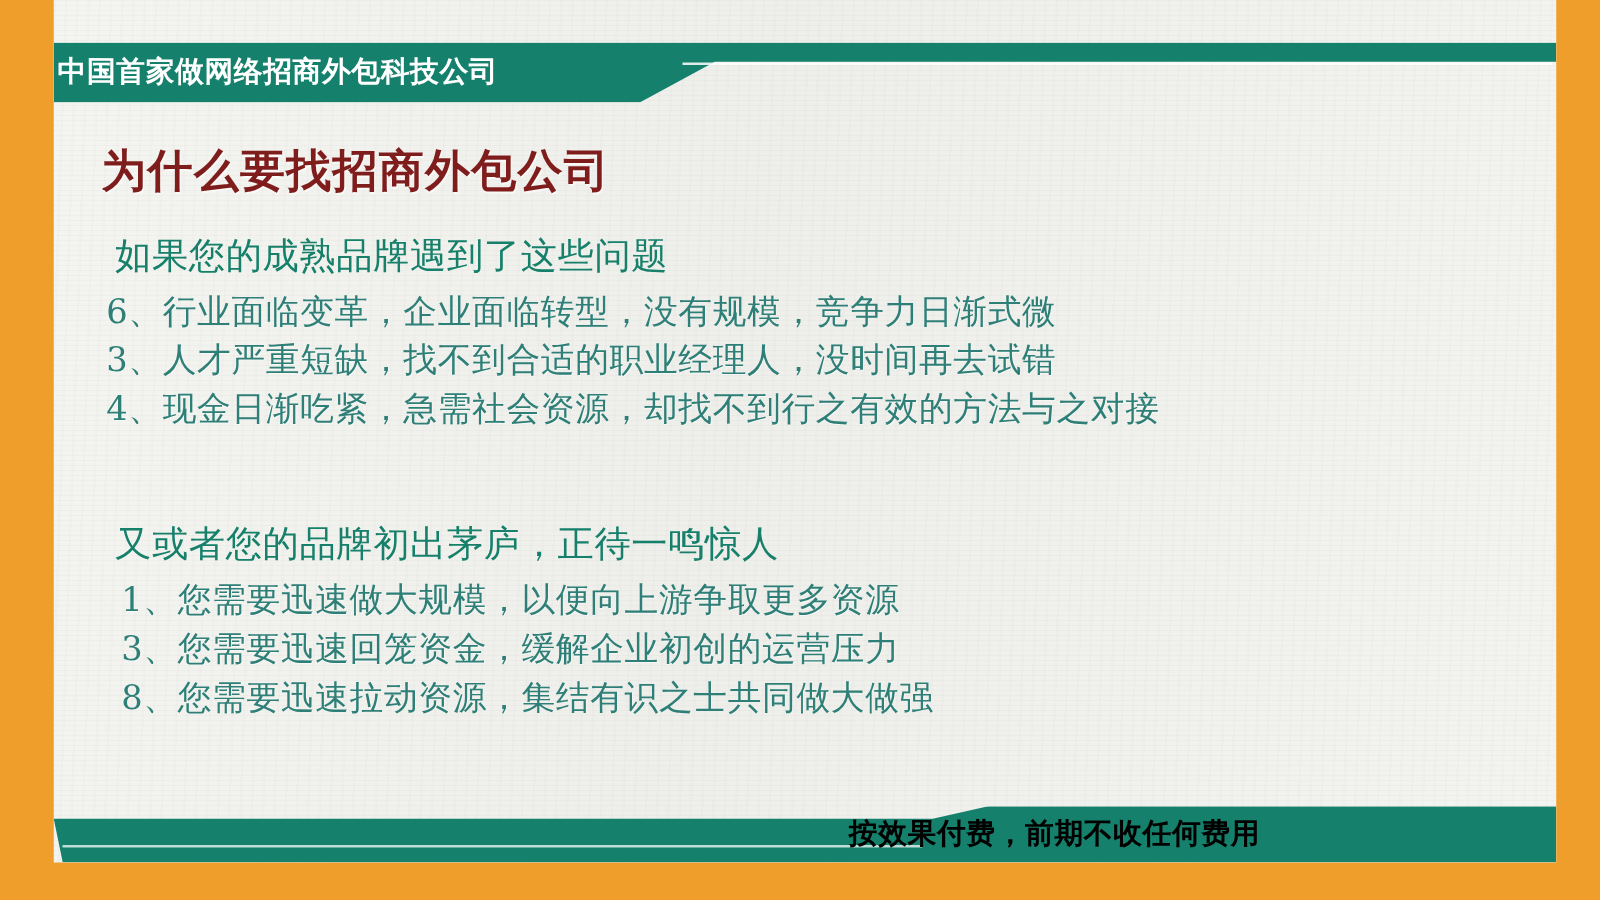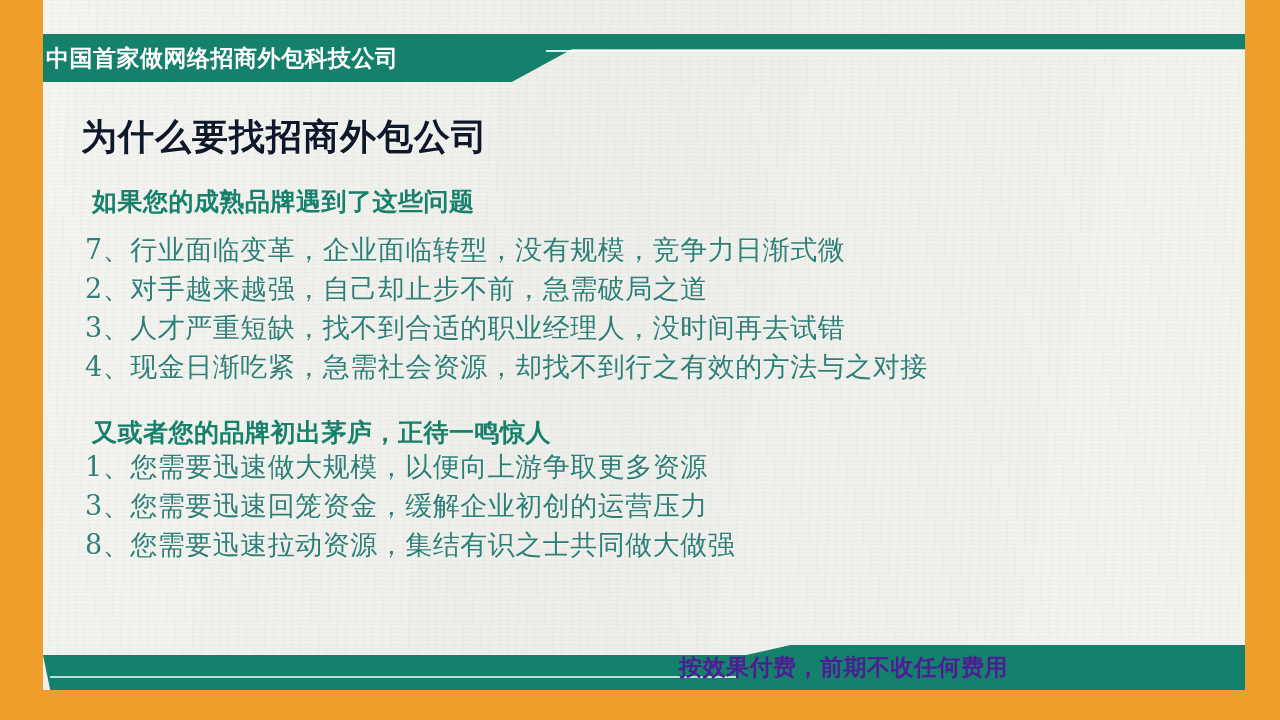--- a/index.html
+++ b/index.html
@@ -82,50 +82,50 @@
     left: 43px;
     top: 95px;
     width: 1202px;
     height: 545px;
   }
 
   #main-title {
     position: absolute;
     left: 38px;
     top: 18px;
-    color: #0f172a;
+    color: #7f1d1d;
     font-size: 36px;
     font-weight: bold;
     letter-spacing: 1px;
     white-space: nowrap;
     text-shadow: 1px 1px 0 rgba(255,255,255,0.6);
     font-family: "DejaVu Sans", "Liberation Sans", sans-serif;
   }
 
   .sub-head {
     position: absolute;
     color: #16806b;
-    font-size: 25px;
-    font-weight: bold;
+    font-size: 29px;
+    font-weight: normal;
     letter-spacing: 0.5px;
     white-space: nowrap;
     font-family: "DejaVu Sans", "Liberation Sans", sans-serif;
   }
   #sub-head-1 { left: 49px; top: 90px; }
   #sub-head-2 { left: 49px; top: 321px; }
 
   .bullet-list {
     position: absolute;
     left: 42px;
     margin: 0;
     padding: 0;
     list-style: none;
   }
   #list-1 { top: 135px; }
-  #list-2 { top: 352px; }
+  #list-2 { top: 366px; margin-left: 12px; }
 
   .bullet-list li {
     color: #2e7f77;
     font-size: 27px;
     line-height: 39px;
     white-space: nowrap;
     letter-spacing: 0.5px;
     font-family: "DejaVu Serif", "Liberation Serif", serif;
     text-shadow: 0.5px 0.5px 0 rgba(255,255,255,0.55);
   }
@@ -148,21 +148,21 @@
     width: 688px;
     height: 2px;
     background: rgba(255,255,255,0.72);
   }
   #footer-text {
     position: absolute;
     right: 48px;
     top: 650px;
     height: 34px;
     line-height: 34px;
-    color: #4c1d95;
+    color: #000000;
     font-size: 23px;
     font-weight: bold;
     letter-spacing: 0.5px;
     white-space: nowrap;
     font-family: "DejaVu Sans", "Liberation Sans", sans-serif;
   }
 </style>
 </head>
 <body>
 
@@ -174,22 +174,21 @@
   <div id="header-hairline"></div>
   <div id="header-title">中国首家做网络招商外包科技公司</div>
 
   <div id="content">
 
     <div id="main-title">为什么要找招商外包公司</div>
 
     <div id="sub-head-1" class="sub-head">如果您的成熟品牌遇到了这些问题</div>
 
     <ul id="list-1" class="bullet-list">
-      <li>7、行业面临变革，企业面临转型，没有规模，竞争力日渐式微</li>
-      <li>2、对手越来越强，自己却止步不前，急需破局之道</li>
+      <li>6、行业面临变革，企业面临转型，没有规模，竞争力日渐式微</li>
       <li>3、人才严重短缺，找不到合适的职业经理人，没时间再去试错</li>
       <li>4、现金日渐吃紧，急需社会资源，却找不到行之有效的方法与之对接</li>
     </ul>
 
     <div id="sub-head-2" class="sub-head">又或者您的品牌初出茅庐，正待一鸣惊人</div>
 
     <ul id="list-2" class="bullet-list">
       <li>1、您需要迅速做大规模，以便向上游争取更多资源</li>
       <li>3、您需要迅速回笼资金，缓解企业初创的运营压力</li>
       <li>8、您需要迅速拉动资源，集结有识之士共同做大做强</li>

